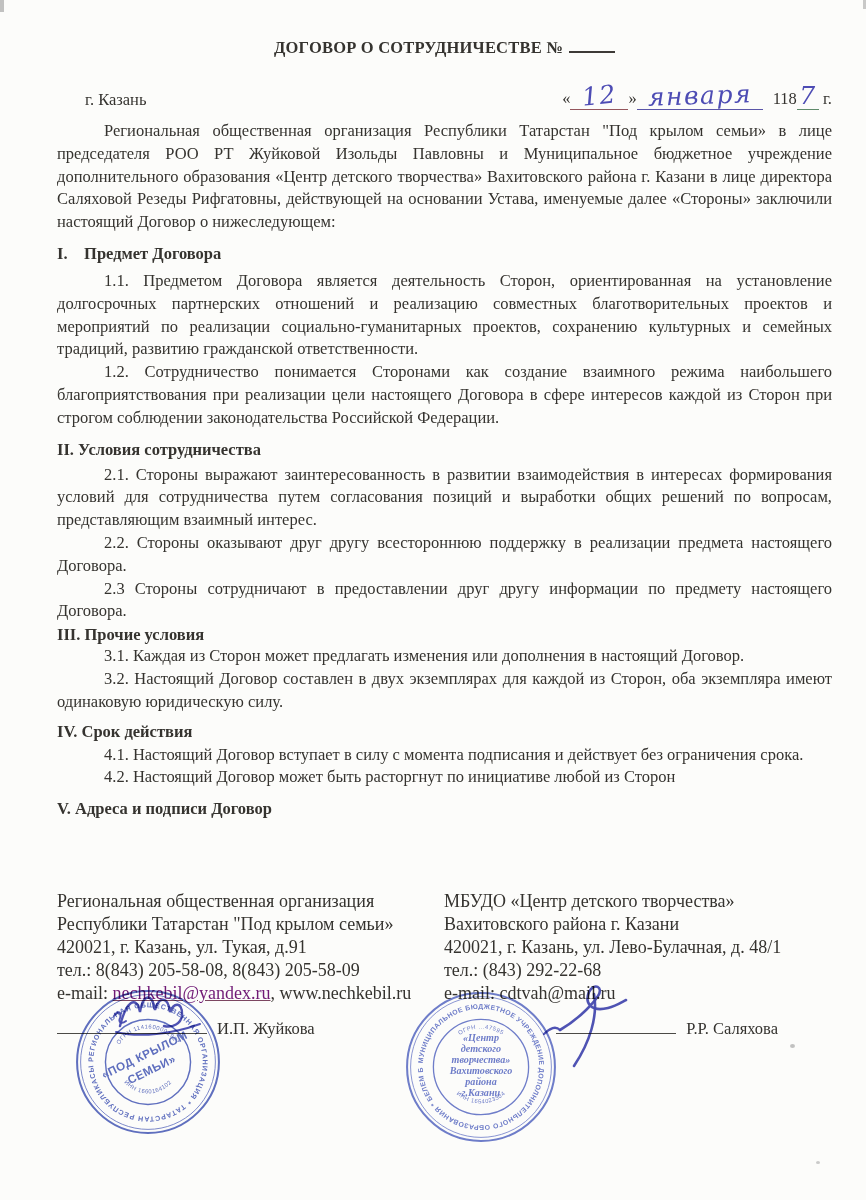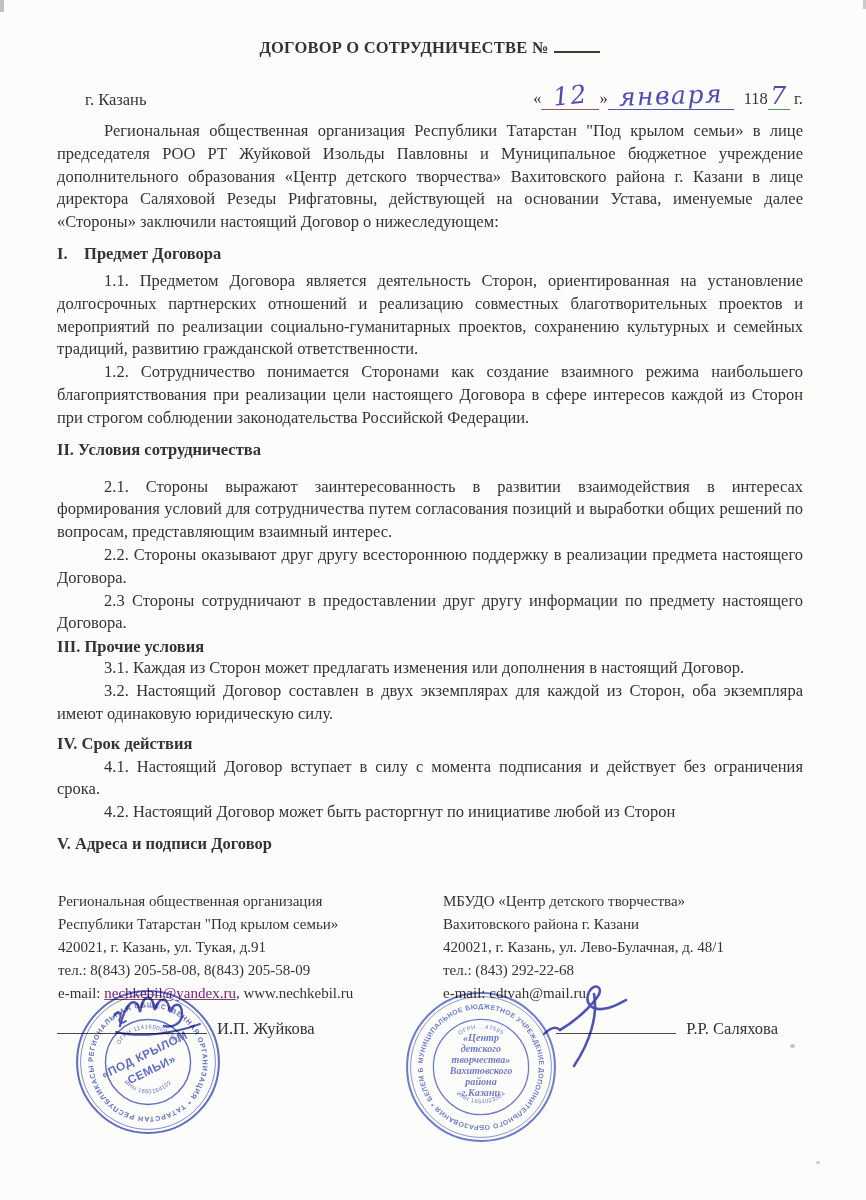--- a/index.html
+++ b/index.html
@@ -1,41 +1,41 @@
 <!DOCTYPE html>
 <html lang="ru"><head>
 <meta charset="utf-8">
 <style>
   html,body { margin:0; padding:0; }
   .page {
     position:relative; width:866px; height:1200px; overflow:hidden;
     background:#fcfcfa; color:#35332f;
     font-family:"Liberation Serif", serif;
   }
-  .content { padding:38px 63px 0 57px; }
+  .content { padding:38px 34px 0 57px; }
   .title-row { text-align:center; font-weight:bold; font-size:16.5px; margin-bottom:22px; letter-spacing:.2px; }
   .num-blank { display:inline-block; width:46px; height:13px; border-bottom:2px solid #3d3a36; margin-left:6px; }
   .cityrow { display:flex; justify-content:space-between; align-items:flex-end; margin-bottom:10px; font-size:16.5px; height:30px; }
   .city { padding-left:28px; }
   .dateline { white-space:nowrap; }
   .hand { font-family:"DejaVu Serif", serif; font-style:italic; color:#4d4cb4; font-size:25px; line-height:1; letter-spacing:1.5px; display:inline-block; }
   .hand-day { transform:rotate(-6deg); }
   .hand-month { transform:rotate(-2deg); }
   .u { display:inline-block; text-align:center; vertical-align:baseline; }
   .u-day { width:58px; border-bottom:1.6px solid #94555c; }
   .u-month { width:126px; border-bottom:1.6px solid #5a55a8; margin-right:10px; }
   .u-year { width:22px; border-bottom:1.6px solid #5f8a6a; }
   p.body { margin:0; font-size:16.5px; line-height:22.8px; text-align:justify; text-indent:47px; }
   .hd { text-align:left; font-size:16.5px; font-weight:bold; margin:10px 0 6px; line-height:20px; }
-  .hd-ii { margin:10px 0 16px; }
+  .hd-ii { margin:10px 0 4px; }
   .hd-iii { margin:2px 0 0; }
   .hd-iv { margin:8px 0 2px; }
   .hd-v { margin:10px 0 0; }
   .bottom { position:absolute; left:57px; top:890px; width:755px; }
-  .addr { display:flex; justify-content:center; font-size:15px; line-height:23px; }
+  .addr { display:flex; justify-content:space-between; font-size:18px; line-height:23px; }
   .colL { width:385px; }
   .colR { width:368px; }
   .mail { color:#701a75; text-decoration:underline; text-decoration-color:#7c4660; }
   .sigs { display:flex; justify-content:space-between; margin-top:14px; font-size:16.5px; }
   .sig { display:flex; align-items:baseline; }
   .sigline { display:inline-block; height:13px; border-bottom:1.5px solid #4b4a46; margin-right:10px; }
   .slL { width:150px; }
   .slR { width:120px; }
   .sigR { padding-right:34px; }
   .sigR .pad { display:inline-block; width:62px; }

